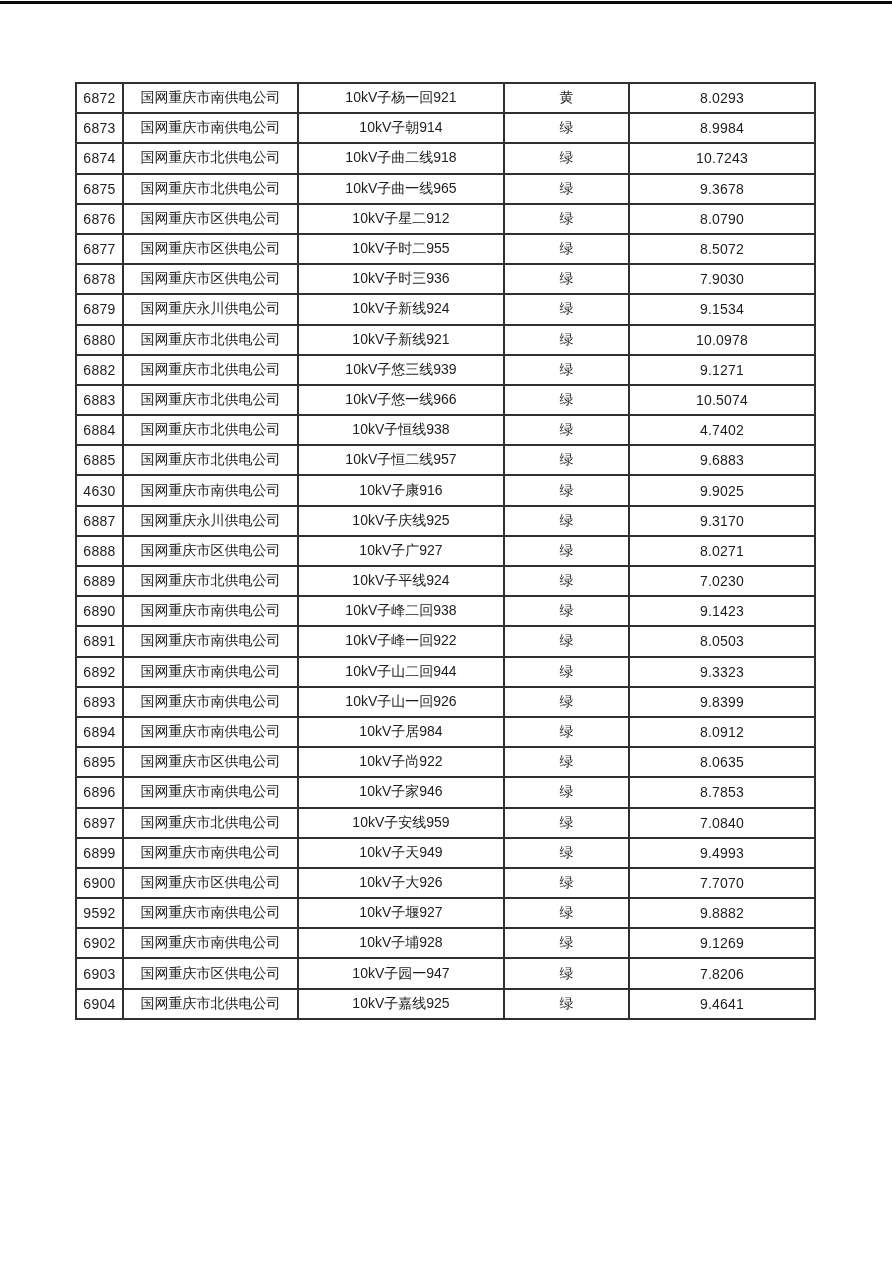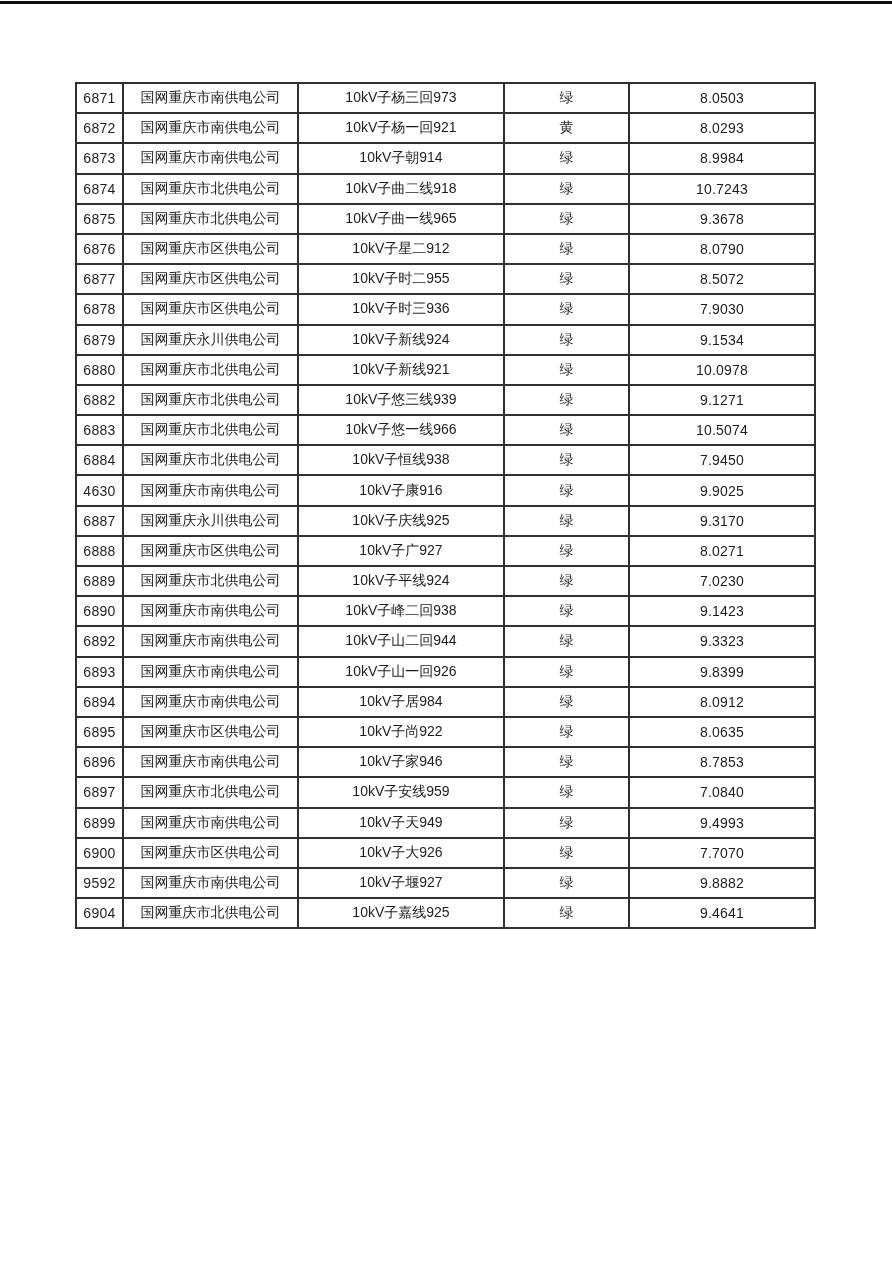--- a/index.html
+++ b/index.html
@@ -53,27 +53,20 @@
   <table class="data-table">
     <colgroup>
       <col style="width:47px">
       <col style="width:175px">
       <col style="width:206px">
       <col style="width:125px">
       <col style="width:186px">
     </colgroup>
     <tbody>
         <tr>
-          <td class="c-serial">6871</td>
-          <td class="c-company">国网重庆市南供电公司</td>
-          <td class="c-line">10kV子杨三回973</td>
-          <td class="c-status">绿</td>
-          <td class="c-value">8.0503</td>
-        </tr>
-        <tr>
           <td class="c-serial">6872</td>
           <td class="c-company">国网重庆市南供电公司</td>
           <td class="c-line">10kV子杨一回921</td>
           <td class="c-status">黄</td>
           <td class="c-value">8.0293</td>
         </tr>
         <tr>
           <td class="c-serial">6873</td>
           <td class="c-company">国网重庆市南供电公司</td>
           <td class="c-line">10kV子朝914</td>
@@ -141,21 +134,28 @@
           <td class="c-company">国网重庆市北供电公司</td>
           <td class="c-line">10kV子悠一线966</td>
           <td class="c-status">绿</td>
           <td class="c-value">10.5074</td>
         </tr>
         <tr>
           <td class="c-serial">6884</td>
           <td class="c-company">国网重庆市北供电公司</td>
           <td class="c-line">10kV子恒线938</td>
           <td class="c-status">绿</td>
-          <td class="c-value">7.9450</td>
+          <td class="c-value">4.7402</td>
+        </tr>
+        <tr>
+          <td class="c-serial">6885</td>
+          <td class="c-company">国网重庆市北供电公司</td>
+          <td class="c-line">10kV子恒二线957</td>
+          <td class="c-status">绿</td>
+          <td class="c-value">9.6883</td>
         </tr>
         <tr>
           <td class="c-serial">4630</td>
           <td class="c-company">国网重庆市南供电公司</td>
           <td class="c-line">10kV子康916</td>
           <td class="c-status">绿</td>
           <td class="c-value">9.9025</td>
         </tr>
         <tr>
           <td class="c-serial">6887</td>
@@ -179,20 +179,27 @@
           <td class="c-value">7.0230</td>
         </tr>
         <tr>
           <td class="c-serial">6890</td>
           <td class="c-company">国网重庆市南供电公司</td>
           <td class="c-line">10kV子峰二回938</td>
           <td class="c-status">绿</td>
           <td class="c-value">9.1423</td>
         </tr>
         <tr>
+          <td class="c-serial">6891</td>
+          <td class="c-company">国网重庆市南供电公司</td>
+          <td class="c-line">10kV子峰一回922</td>
+          <td class="c-status">绿</td>
+          <td class="c-value">8.0503</td>
+        </tr>
+        <tr>
           <td class="c-serial">6892</td>
           <td class="c-company">国网重庆市南供电公司</td>
           <td class="c-line">10kV子山二回944</td>
           <td class="c-status">绿</td>
           <td class="c-value">9.3323</td>
         </tr>
         <tr>
           <td class="c-serial">6893</td>
           <td class="c-company">国网重庆市南供电公司</td>
           <td class="c-line">10kV子山一回926</td>
@@ -240,20 +247,34 @@
           <td class="c-line">10kV子大926</td>
           <td class="c-status">绿</td>
           <td class="c-value">7.7070</td>
         </tr>
         <tr>
           <td class="c-serial">9592</td>
           <td class="c-company">国网重庆市南供电公司</td>
           <td class="c-line">10kV子堰927</td>
           <td class="c-status">绿</td>
           <td class="c-value">9.8882</td>
+        </tr>
+        <tr>
+          <td class="c-serial">6902</td>
+          <td class="c-company">国网重庆市南供电公司</td>
+          <td class="c-line">10kV子埔928</td>
+          <td class="c-status">绿</td>
+          <td class="c-value">9.1269</td>
+        </tr>
+        <tr>
+          <td class="c-serial">6903</td>
+          <td class="c-company">国网重庆市区供电公司</td>
+          <td class="c-line">10kV子园一947</td>
+          <td class="c-status">绿</td>
+          <td class="c-value">7.8206</td>
         </tr>
         <tr>
           <td class="c-serial">6904</td>
           <td class="c-company">国网重庆市北供电公司</td>
           <td class="c-line">10kV子嘉线925</td>
           <td class="c-status">绿</td>
           <td class="c-value">9.4641</td>
         </tr>
       </tbody>
   </table>

